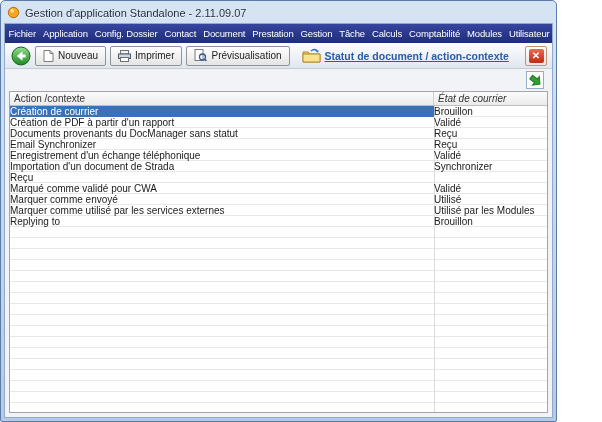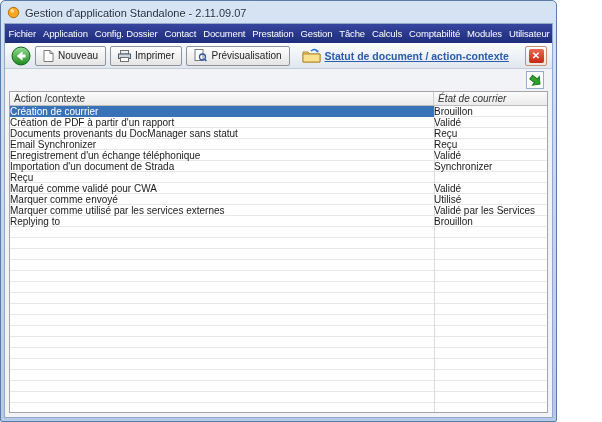--- a/index.html
+++ b/index.html
@@ -288,21 +288,21 @@
   </div>
 
   <div class="grid-row">
     <div class="cell action">Marquer comme envoyé</div>
     <div class="cell etat">Utilisé</div>
   </div>
 
 
   <div class="grid-row">
     <div class="cell action">Marquer comme utilisé par les services externes</div>
-    <div class="cell etat">Validé par les Services</div>
+    <div class="cell etat">Utilisé par les Modules</div>
   </div>
 
   <div class="grid-row">
     <div class="cell action">Replying to</div>
     <div class="cell etat">Brouillon</div>
   </div>
 </div>
       </div>
 
     </div>

